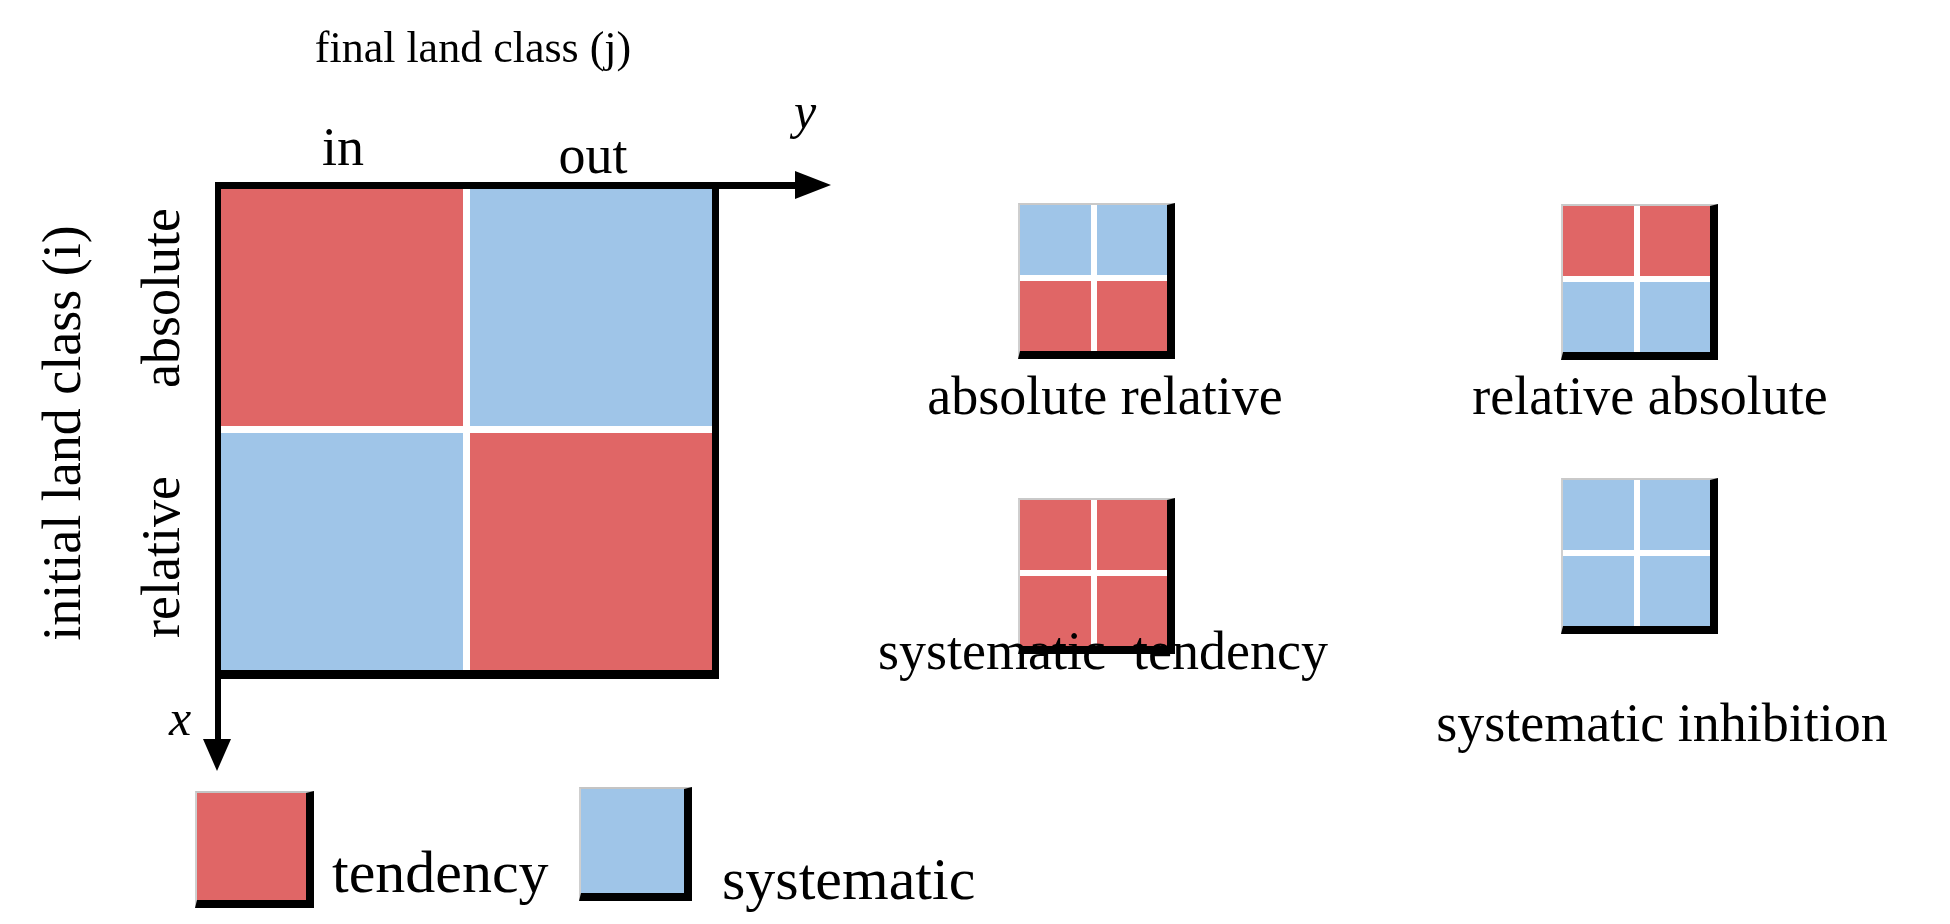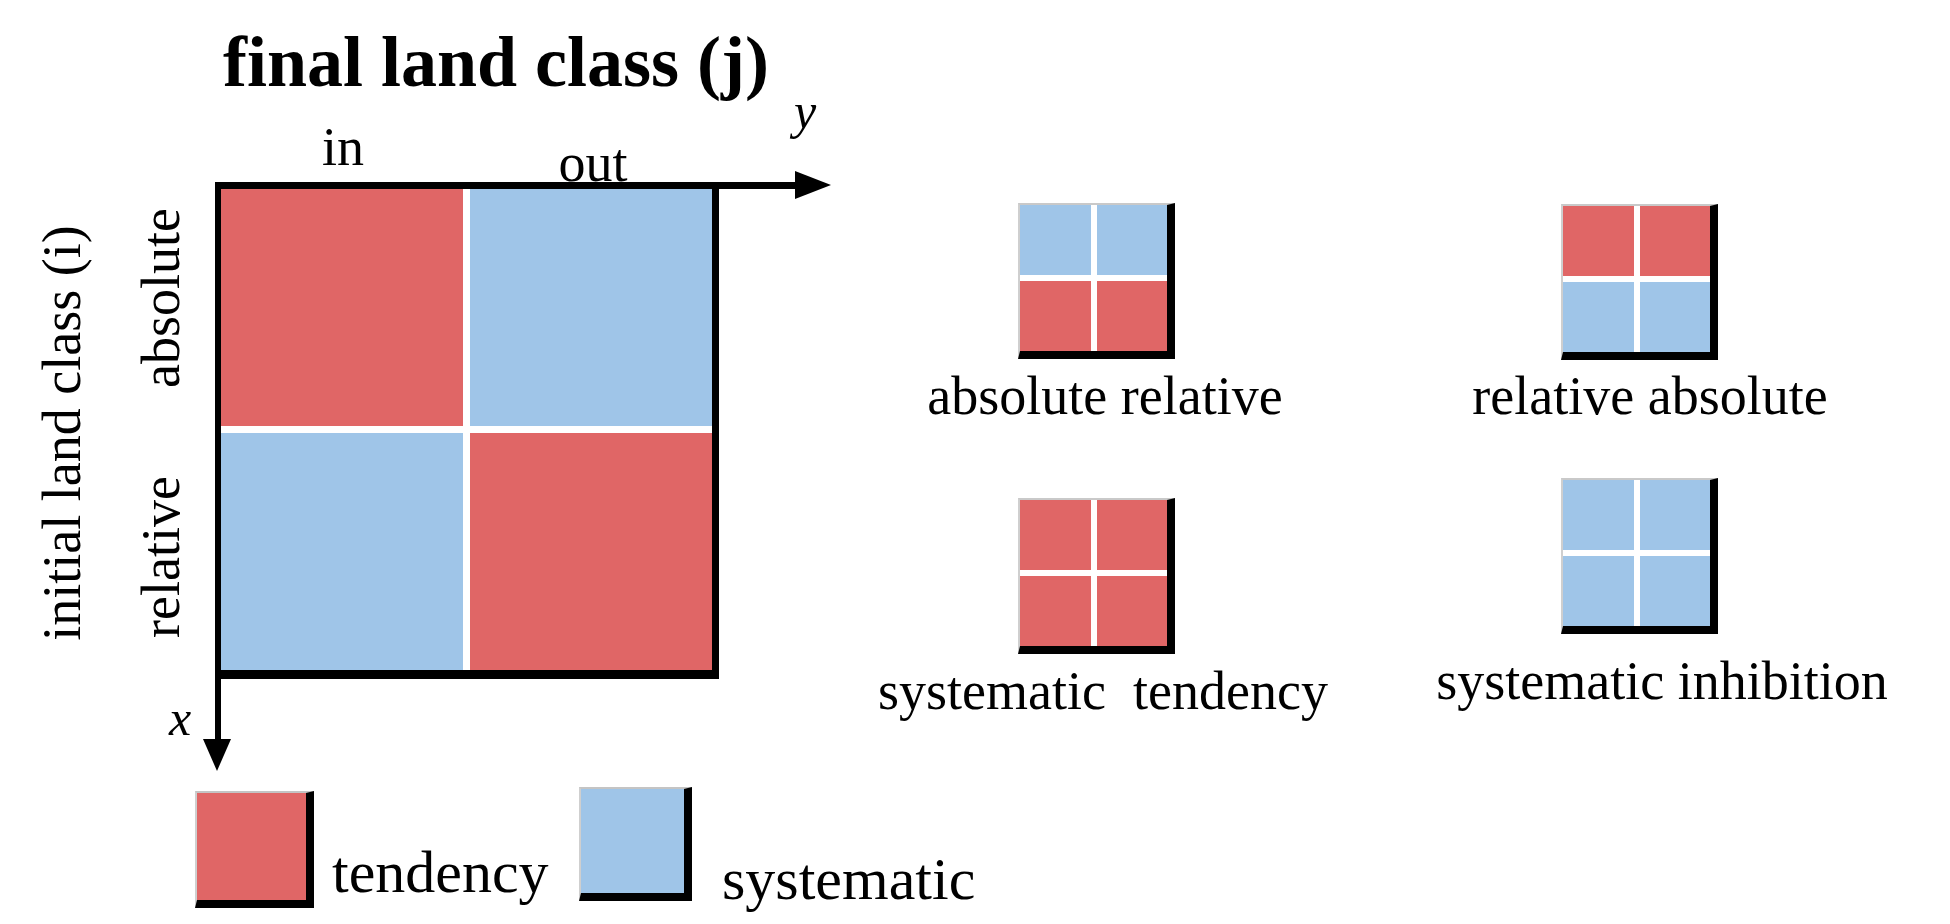--- a/index.html
+++ b/index.html
@@ -35,29 +35,29 @@
   .arrow-down{width:0;height:0;border-top:32px solid #000;border-left:14px solid transparent;border-right:14px solid transparent;}
   .italic{font-style:italic;}
   
   .rot{transform:rotate(-90deg);transform-origin:center center;}
   
   .legend-swatch{
     box-sizing:border-box;
     border-top:2px solid #c4c4c4;border-left:2px solid #cfcfcf;
     border-right:8px solid #000;border-bottom:8px solid #000;
   }
-  .fs50{font-size:50px;} .fs54{font-size:54px;} .fs56{font-size:72px;font-weight:bold;} .fs58{font-size:60px;}
+  .fs50{font-size:50px;} .fs54{font-size:54px;} .fs56{font-size:44px;} .fs58{font-size:60px;}
 </style>
 </head>
 <body>
 
 <div class="abs txt center fs56" style="left:223px;top:26px;width:500px;">final land class (j)</div>
 
 <div class="abs txt center fs54" style="left:283px;top:120px;width:120px;">in</div>
-<div class="abs txt center fs54" style="left:533px;top:136px;width:120px;">out</div>
+<div class="abs txt center fs54" style="left:533px;top:128px;width:120px;">out</div>
 
 <div class="abs txt center italic fs50" style="left:775px;top:86px;width:60px;">y</div>
 <div class="abs axis-line" style="left:215px;top:182px;width:582px;height:7px;"></div>
 <div class="abs arrow-right" style="left:795px;top:171px;"></div>
 
 <div class="abs txt center fs54 rot" style="left:-186px;top:404px;width:500px;height:58px;">initial land class (i)</div>
 
 <div class="abs txt center fs54 rot" style="left:12px;top:270px;width:300px;height:56px;">absolute</div>
 <div class="abs txt center fs54 rot" style="left:12px;top:529px;width:300px;height:56px;">relative</div>
 
@@ -87,27 +87,27 @@
   <div class="cell" style="background: rgb(159, 197, 232);"></div>
 </div>
 <div class="abs txt center fs54" style="left:1410px;top:369px;width:480px;">relative absolute</div>
 
 <div class="abs mini-matrix" style="left:1018px;top:498px;">
   <div class="cell" style="background: rgb(224, 102, 102);"></div>
   <div class="cell" style="background: rgb(224, 102, 102);"></div>
   <div class="cell" style="background: rgb(224, 102, 102);"></div>
   <div class="cell" style="background: rgb(224, 102, 102);"></div>
 </div>
-<div class="abs txt center fs54" style="left:863px;top:664px;width:480px;">systematic  tendency</div>
+<div class="abs txt center fs54" style="left:863px;top:624px;width:480px;">systematic  tendency</div>
 
 <div class="abs mini-matrix" style="left:1561px;top:478px;">
   <div class="cell" style="background: rgb(159, 197, 232);"></div>
   <div class="cell" style="background: rgb(159, 197, 232);"></div>
   <div class="cell" style="background: rgb(159, 197, 232);"></div>
   <div class="cell" style="background: rgb(159, 197, 232);"></div>
 </div>
-<div class="abs txt center fs54" style="left:1422px;top:654px;width:480px;">systematic inhibition</div>
+<div class="abs txt center fs54" style="left:1422px;top:696px;width:480px;">systematic inhibition</div>
 
 <div class="abs legend-swatch" style="left: 195px; top: 791px; width: 119px; height: 117px; background: rgb(224, 102, 102);"></div>
 <div class="abs txt fs58" style="left:332px;top:842px;">tendency</div>
 
 <div class="abs legend-swatch" style="left: 579px; top: 787px; width: 113px; height: 114px; background: rgb(159, 197, 232);"></div>
 <div class="abs txt fs58" style="left:722px;top:849px;">systematic</div>
 
 </body></html>

